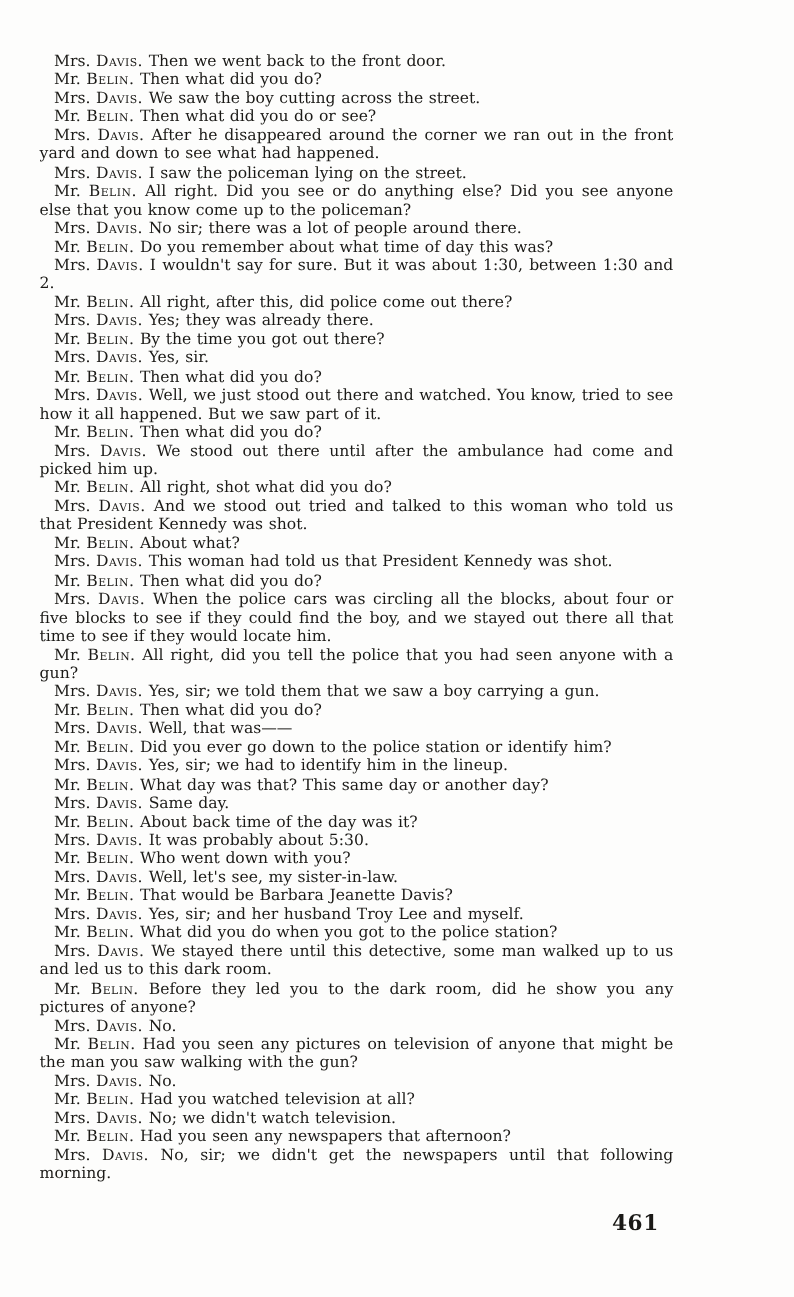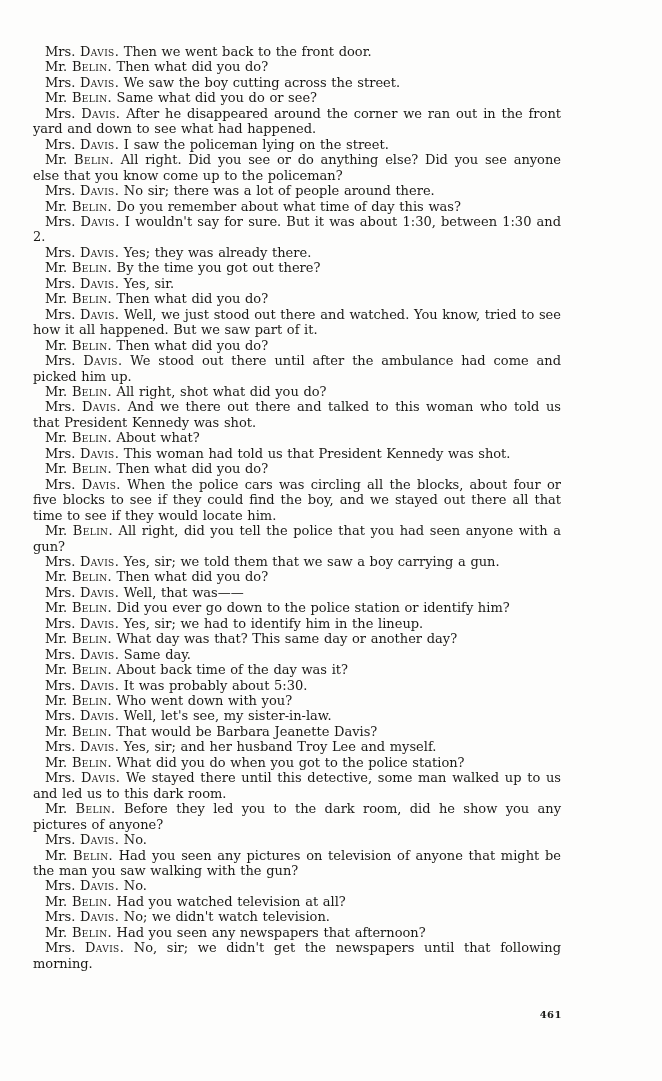--- a/index.html
+++ b/index.html
@@ -37,72 +37,73 @@
   .speaker-name {
     font-variant: small-caps;
     letter-spacing: 0.4px;
   }
   .utterance {
     
   }
   .page-number {
     position: absolute;
     top: 1009px;
-    left: 32px;
+    left: 19px;
     width: 530px;
     text-align: right;
-    font-size: 10px;
+    font-size: 18px;
     font-weight: bold;
     letter-spacing: 0.5px;
   }
 </style>
 </head>
 <body>
 
 <div class="page">
   <div class="transcript">
   <p class="line"><span class="speaker"><span class="speaker-prefix">Mrs.</span> <span class="speaker-name">Davis.</span></span> <span class="utterance">Then we went back to the front door.</span></p>
 
   <p class="line"><span class="speaker"><span class="speaker-prefix">Mr.</span> <span class="speaker-name">Belin.</span></span> <span class="utterance">Then what did you do?</span></p>
 
   <p class="line"><span class="speaker"><span class="speaker-prefix">Mrs.</span> <span class="speaker-name">Davis.</span></span> <span class="utterance">We saw the boy cutting across the street.</span></p>
 
-  <p class="line"><span class="speaker"><span class="speaker-prefix">Mr.</span> <span class="speaker-name">Belin.</span></span> <span class="utterance">Same what did you do or see?</span></p>
+  <p class="line"><span class="speaker"><span class="speaker-prefix">Mr.</span> <span class="speaker-name">Belin.</span></span> <span class="utterance">Then what did you do or see?</span></p>
 
   <p class="line"><span class="speaker"><span class="speaker-prefix">Mrs.</span> <span class="speaker-name">Davis.</span></span> <span class="utterance">After he disappeared around the corner we ran out in the front yard and down to see what had happened.</span></p>
 
 
   <p class="line"><span class="speaker"><span class="speaker-prefix">Mrs.</span> <span class="speaker-name">Davis.</span></span> <span class="utterance">I saw the policeman lying on the street.</span></p>
 
   <p class="line"><span class="speaker"><span class="speaker-prefix">Mr.</span> <span class="speaker-name">Belin.</span></span> <span class="utterance">All right.  Did you see or do anything else?  Did you see anyone else that you know come up to the policeman?</span></p>
 
   <p class="line"><span class="speaker"><span class="speaker-prefix">Mrs.</span> <span class="speaker-name">Davis.</span></span> <span class="utterance">No sir; there was a lot of people around there.</span></p>
 
   <p class="line"><span class="speaker"><span class="speaker-prefix">Mr.</span> <span class="speaker-name">Belin.</span></span> <span class="utterance">Do you remember about what time of day this was?</span></p>
 
   <p class="line"><span class="speaker"><span class="speaker-prefix">Mrs.</span> <span class="speaker-name">Davis.</span></span> <span class="utterance">I wouldn't say for sure.  But it was about 1:30, between 1:30 and 2.</span></p>
 
+  <p class="line"><span class="speaker"><span class="speaker-prefix">Mr.</span> <span class="speaker-name">Belin.</span></span> <span class="utterance">All right, after this, did police come out there?</span></p>
 
   <p class="line"><span class="speaker"><span class="speaker-prefix">Mrs.</span> <span class="speaker-name">Davis.</span></span> <span class="utterance">Yes; they was already there.</span></p>
 
   <p class="line"><span class="speaker"><span class="speaker-prefix">Mr.</span> <span class="speaker-name">Belin.</span></span> <span class="utterance">By the time you got out there?</span></p>
 
   <p class="line"><span class="speaker"><span class="speaker-prefix">Mrs.</span> <span class="speaker-name">Davis.</span></span> <span class="utterance">Yes, sir.</span></p>
 
   <p class="line"><span class="speaker"><span class="speaker-prefix">Mr.</span> <span class="speaker-name">Belin.</span></span> <span class="utterance">Then what did you do?</span></p>
 
   <p class="line"><span class="speaker"><span class="speaker-prefix">Mrs.</span> <span class="speaker-name">Davis.</span></span> <span class="utterance">Well, we just stood out there and watched.  You know, tried to see how it all happened.  But we saw part of it.</span></p>
 
   <p class="line"><span class="speaker"><span class="speaker-prefix">Mr.</span> <span class="speaker-name">Belin.</span></span> <span class="utterance">Then what did you do?</span></p>
 
   <p class="line"><span class="speaker"><span class="speaker-prefix">Mrs.</span> <span class="speaker-name">Davis.</span></span> <span class="utterance">We stood out there until after the ambulance had come and picked him up.</span></p>
 
   <p class="line"><span class="speaker"><span class="speaker-prefix">Mr.</span> <span class="speaker-name">Belin.</span></span> <span class="utterance">All right, shot what did you do?</span></p>
 
-  <p class="line"><span class="speaker"><span class="speaker-prefix">Mrs.</span> <span class="speaker-name">Davis.</span></span> <span class="utterance">And we there out there and talked to this woman who told us that President Kennedy was shot.</span></p>
+  <p class="line"><span class="speaker"><span class="speaker-prefix">Mrs.</span> <span class="speaker-name">Davis.</span></span> <span class="utterance">And we stood out tried and talked to this woman who told us that President Kennedy was shot.</span></p>
 
   <p class="line"><span class="speaker"><span class="speaker-prefix">Mr.</span> <span class="speaker-name">Belin.</span></span> <span class="utterance">About what?</span></p>
 
   <p class="line"><span class="speaker"><span class="speaker-prefix">Mrs.</span> <span class="speaker-name">Davis.</span></span> <span class="utterance">This woman had told us that President Kennedy was shot.</span></p>
 
   <p class="line"><span class="speaker"><span class="speaker-prefix">Mr.</span> <span class="speaker-name">Belin.</span></span> <span class="utterance">Then what did you do?</span></p>
 
   <p class="line"><span class="speaker"><span class="speaker-prefix">Mrs.</span> <span class="speaker-name">Davis.</span></span> <span class="utterance">When the police cars was circling all the blocks, about four or five blocks to see if they could find the boy, and we stayed out there all that time to see if they would locate him.</span></p>
 
   <p class="line"><span class="speaker"><span class="speaker-prefix">Mr.</span> <span class="speaker-name">Belin.</span></span> <span class="utterance">All right, did you tell the police that you had seen anyone with a gun?</span></p>

